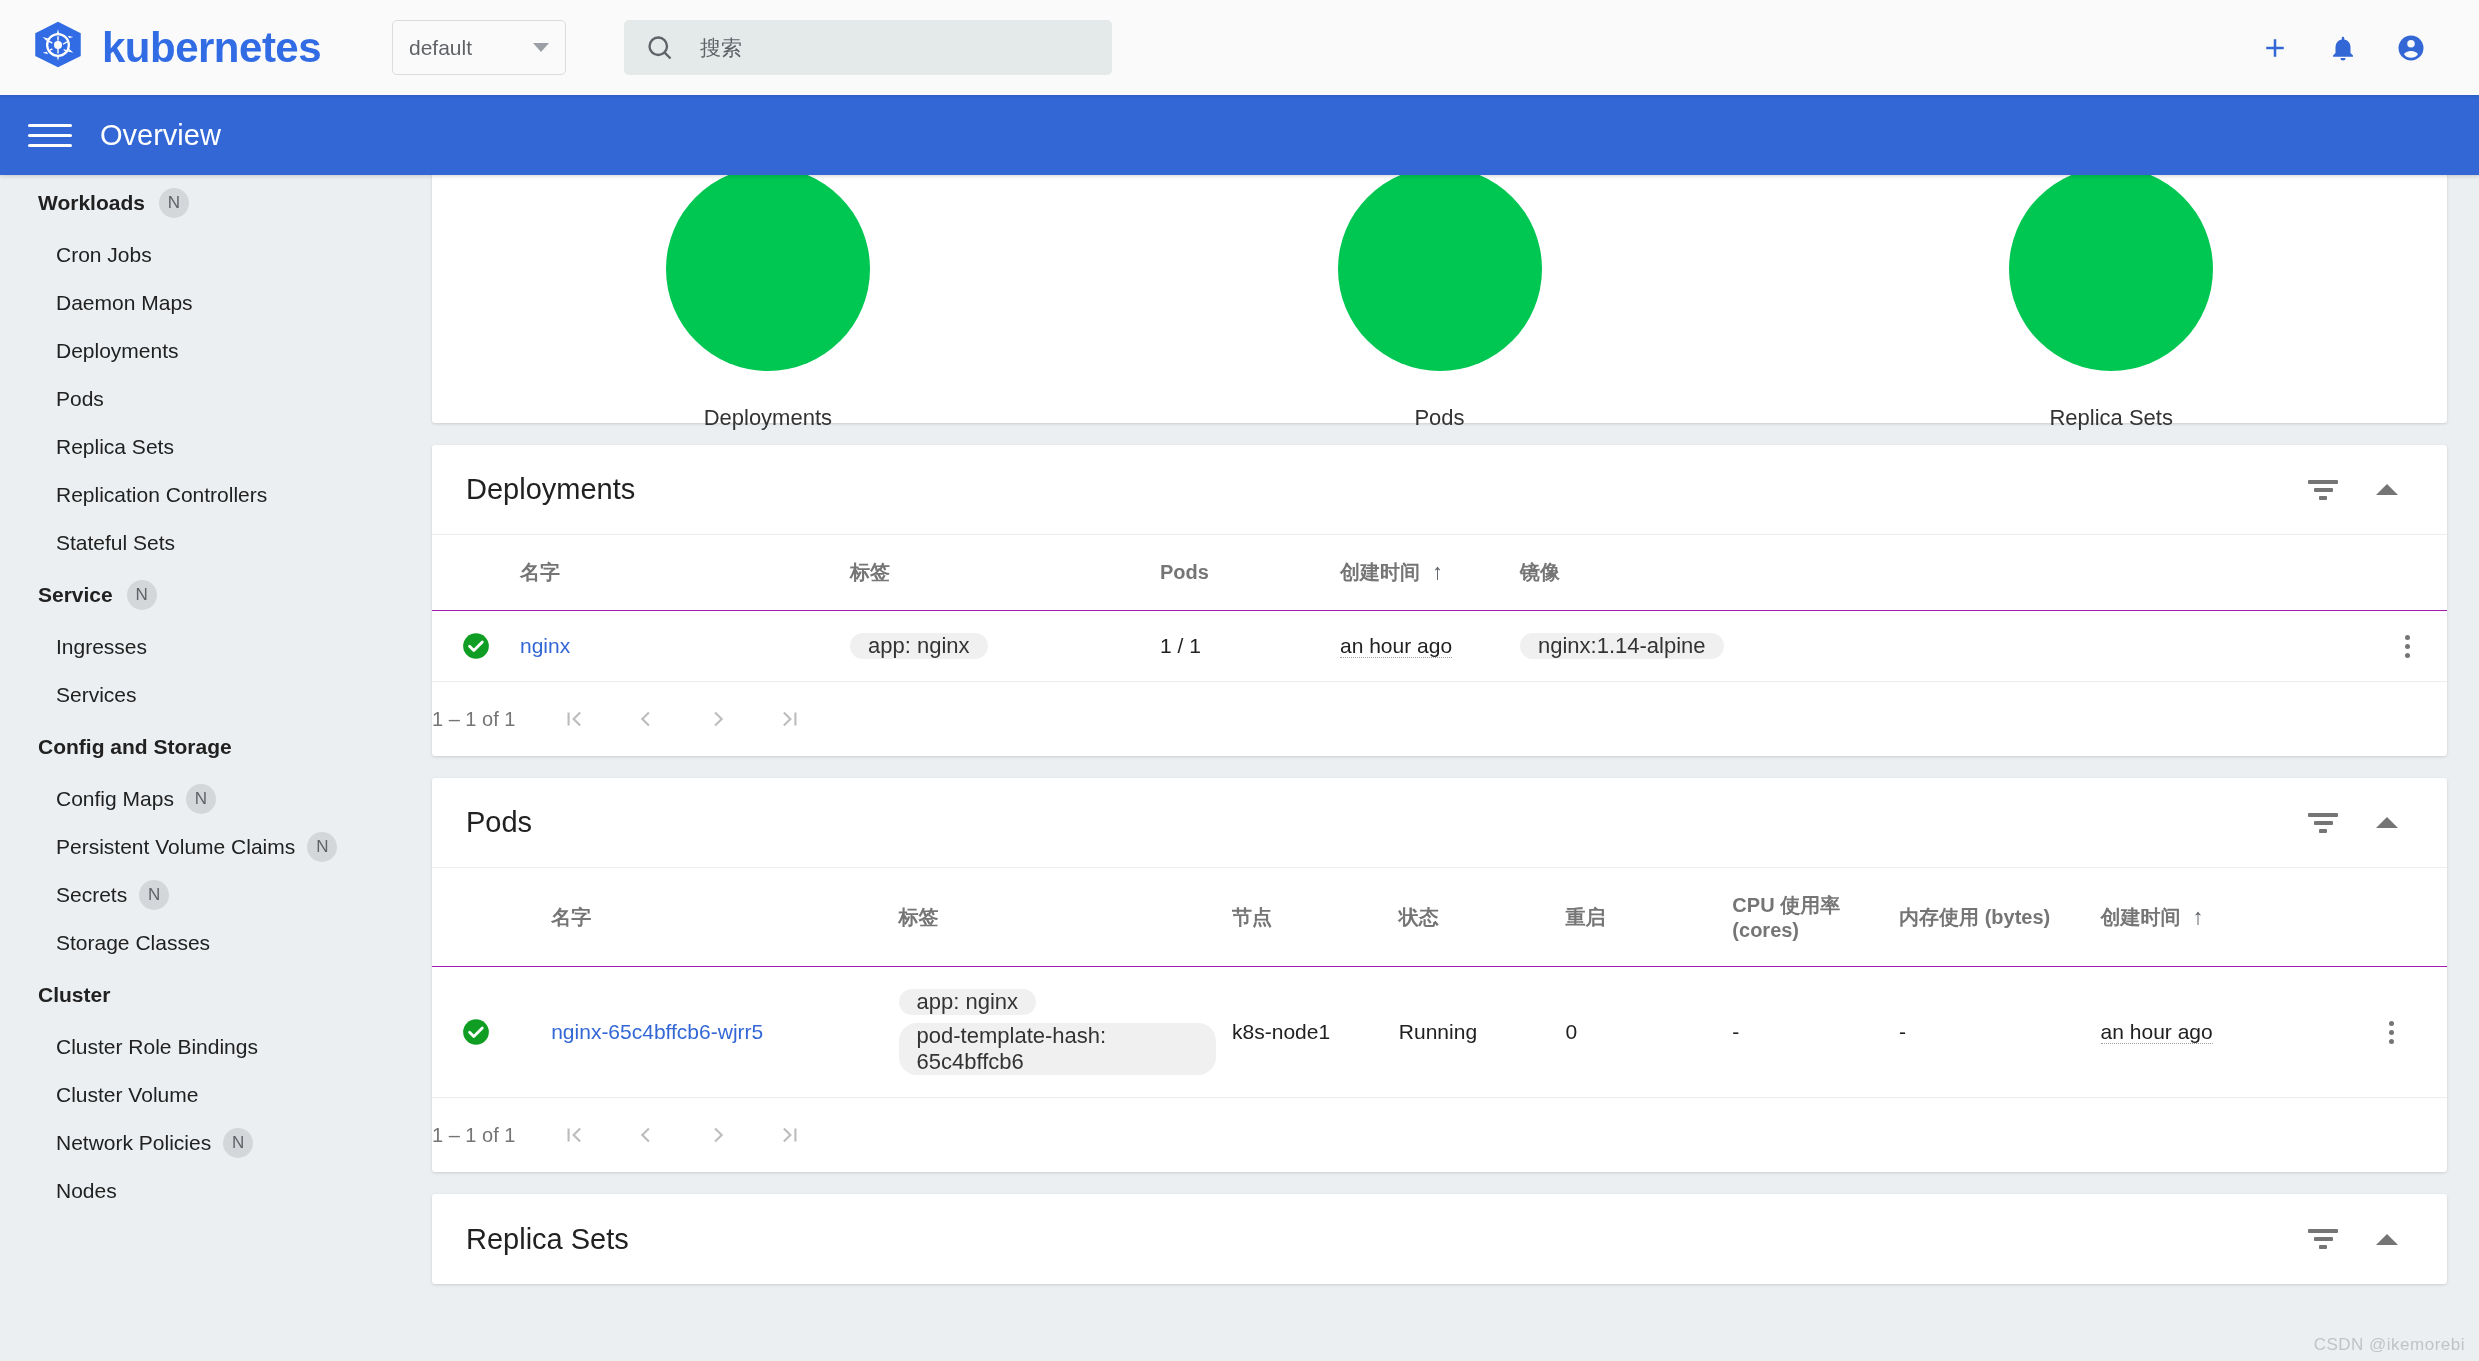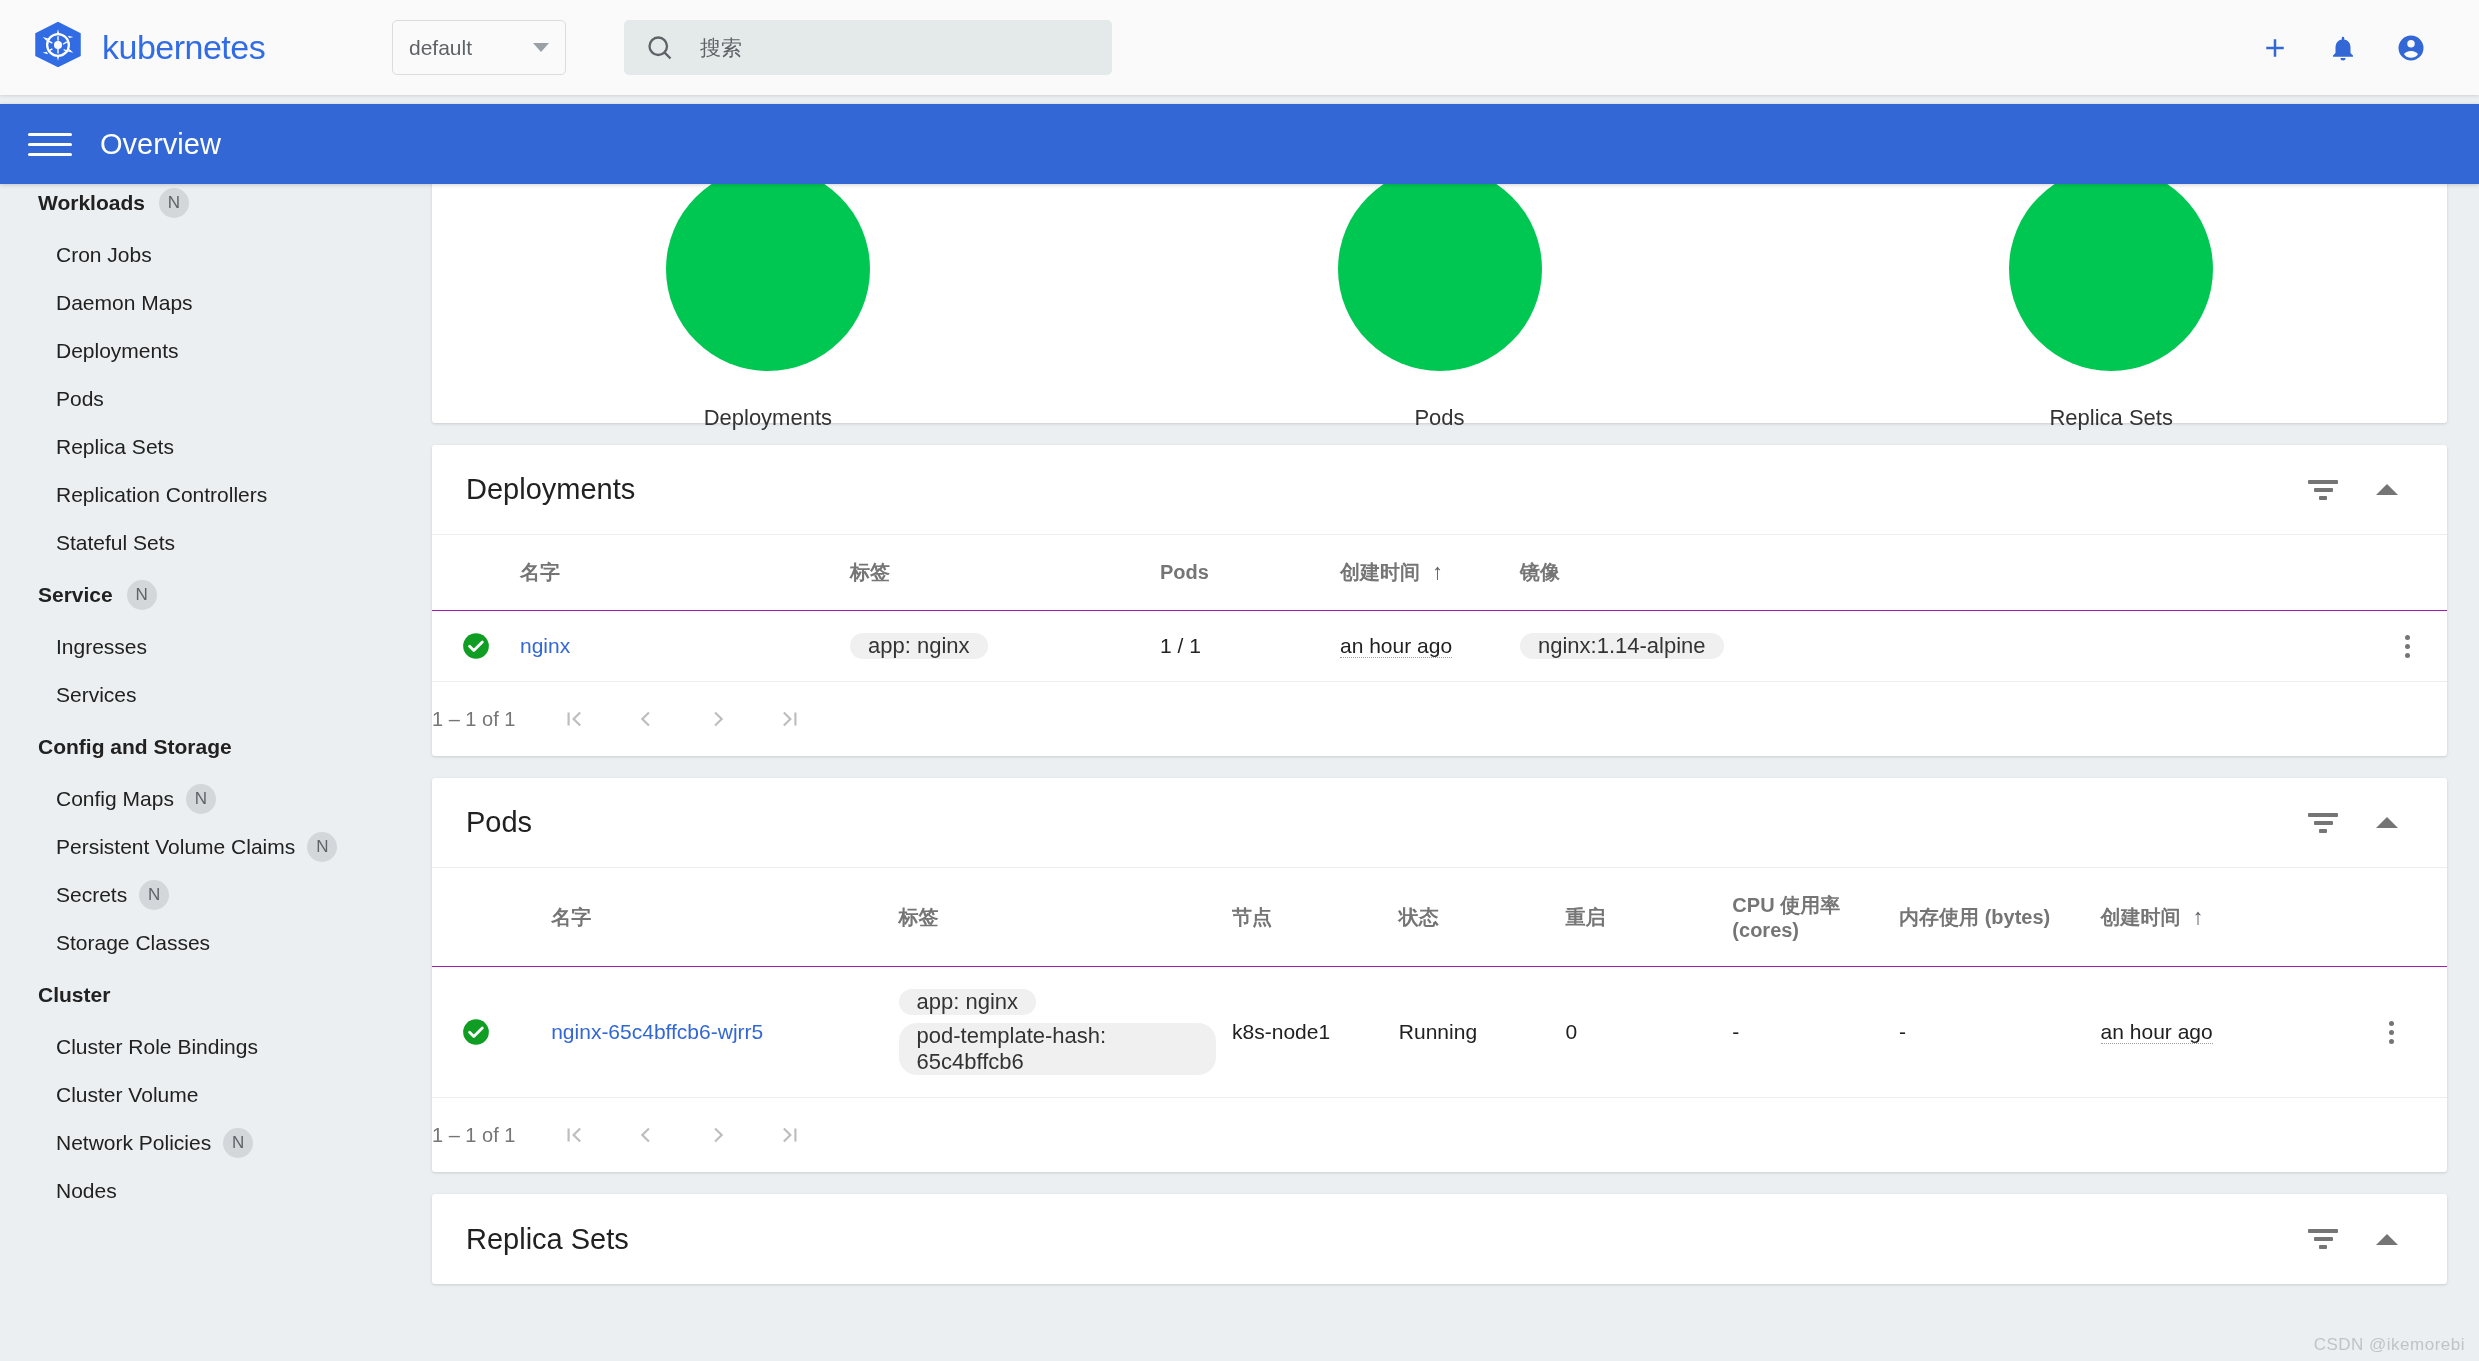--- a/index.html
+++ b/index.html
@@ -14,22 +14,22 @@
   .topbar {
     position: absolute; top: 0; left: 0; right: 0; height: 95px;
     background: #fafafa;
     display: flex; align-items: center;
     box-shadow: 0 1px 3px rgba(0,0,0,.12);
     z-index: 30;
   }
   .brand { display: flex; align-items: center; margin-left: 30px; width: 340px; }
   .k8s-logo { width: 56px; height: 56px; flex: 0 0 56px; }
   .brand-text {
-    font-size: 34px; color: #326ce5; letter-spacing: -0.5px;
-    margin-left: 16px; font-weight: 400;
+    font-size: 42px; color: #326ce5; letter-spacing: -0.5px;
+    margin-left: 16px; font-weight: 700;
   }
   .ns-select {
     margin-left: 22px; width: 174px; height: 55px;
     border: 1px solid #dadce0; border-radius: 5px; background: #fafafa;
     display: flex; align-items: center; justify-content: space-between;
     padding: 0 16px;
   }
   .ns-select .ns-value { font-size: 21px; color: #5f6368; }
   .caret-down {
     width: 0; height: 0;
@@ -46,21 +46,21 @@
   .topbar-spacer { flex: 1; }
   .top-actions { display: flex; align-items: center; gap: 20px; margin-right: 44px; }
   .top-icon-btn {
     width: 48px; height: 48px; display: flex; align-items: center; justify-content: center;
     cursor: pointer;
   }
   .top-icon-btn svg { width: 30px; height: 30px; fill: #3367d6; }
 
   
   .pageheader {
-    position: absolute; top: 104px; left: 0; right: 0; height: 80px;
+    position: absolute; top: 95px; left: 0; right: 0; height: 80px;
     background: #3367d6; display: flex; align-items: center;
     z-index: 25;
     box-shadow: 0 1px 4px rgba(0,0,0,.18);
   }
   .hamburger { margin-left: 28px; width: 44px; cursor: pointer; }
   .hamburger span {
     display: block; height: 3px; background: #fff; border-radius: 2px; margin: 7px 0;
   }
   .page-title { color: #fff; font-size: 29px; margin-left: 28px; font-weight: 400; }
 

